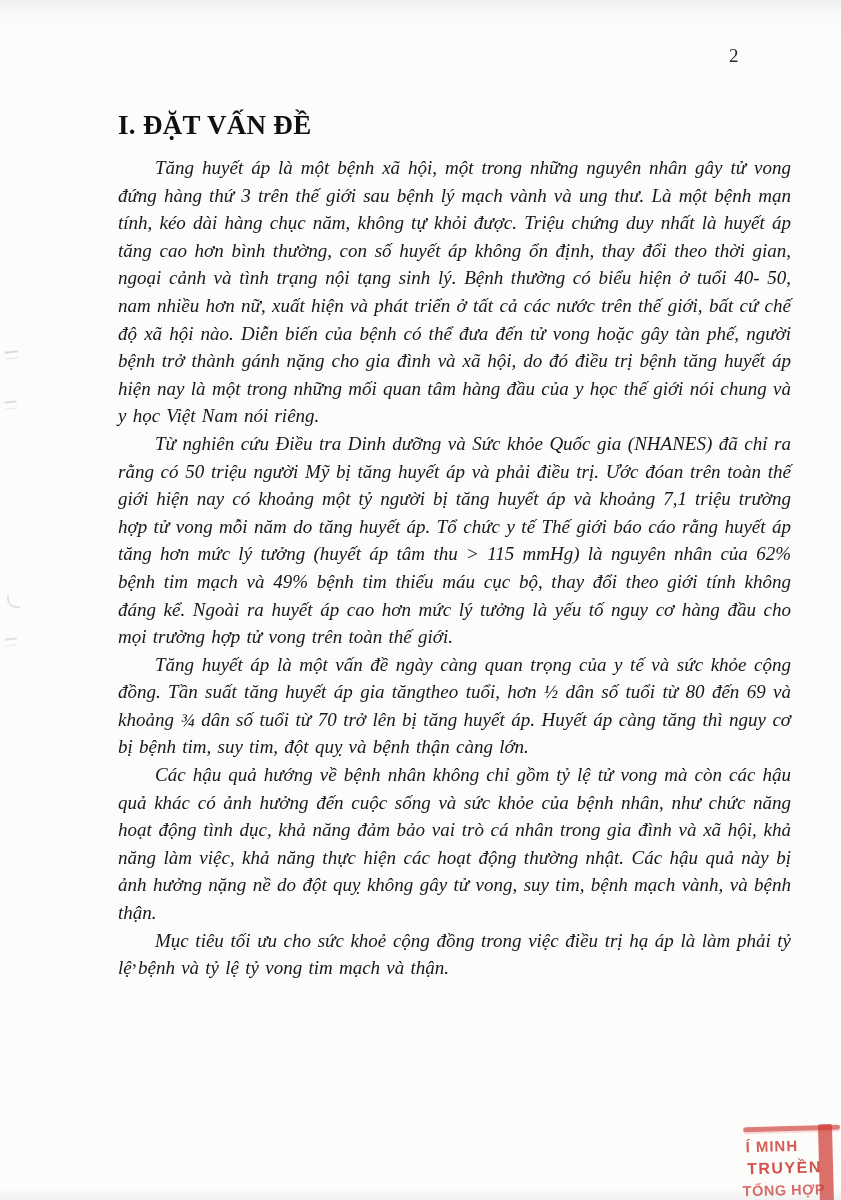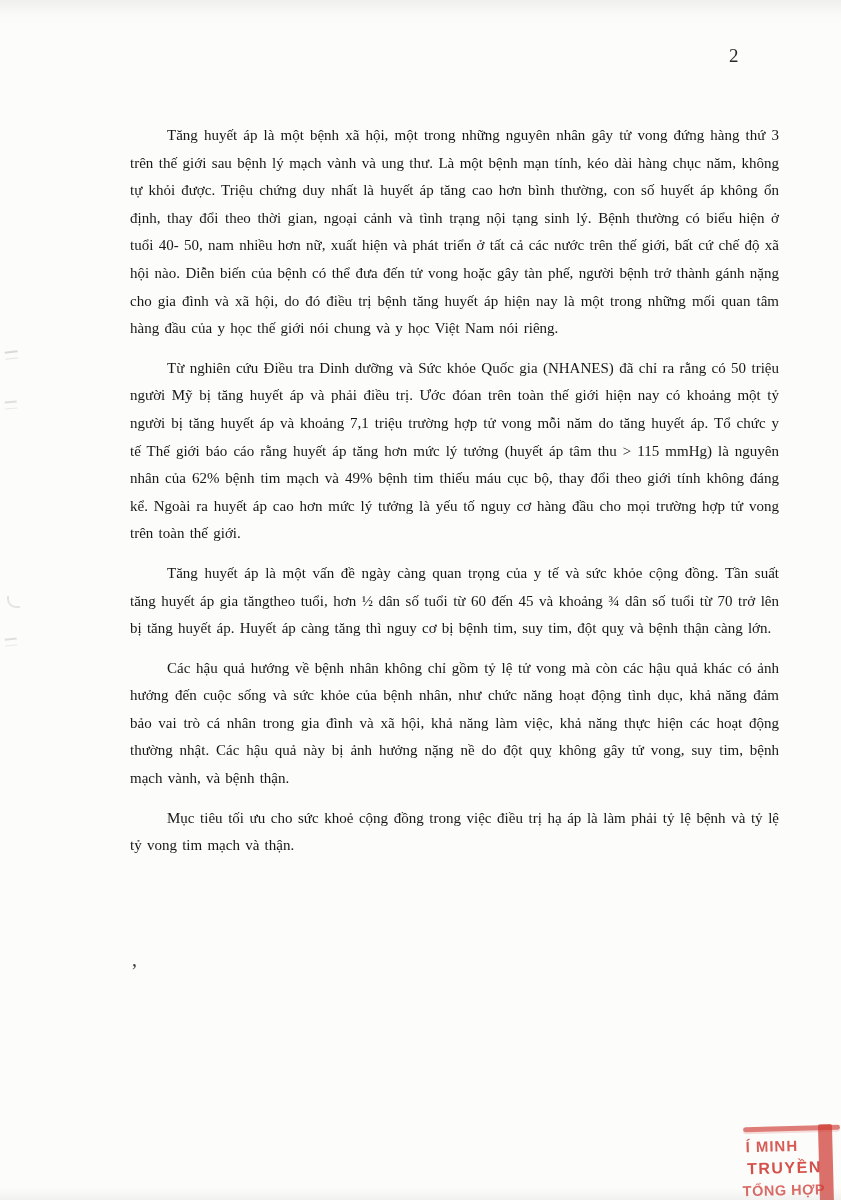--- a/index.html
+++ b/index.html
@@ -28,23 +28,23 @@
     font-size:19px; color:#2a2a2a;
   }
   .content {
     position:absolute; left:118px; top:110px; width:673px;
   }
   .heading {
     font-size:27px; font-weight:bold; margin:0 0 13px 0;
     letter-spacing:0.3px; color:#101010;
   }
   p.body {
-    margin:12px; font-size:15px; line-height:27.6px;
+    margin:0; font-size:19px; line-height:27.6px;
     text-align:justify; text-indent:37px;
-    word-spacing:1.5px; color:#171717;
+    word-spacing:1.5px; color:#171717;font-style:italic;
   }
   
   .scan-mark { position:absolute; pointer-events:none; }
   .scan-mark.m1 { left:5px;  top:351px; width:13px; height:5px; border-top:2px solid #bdbdbd; border-bottom:1px solid #d2d2d2; transform:rotate(-7deg); opacity:.55; }
   .scan-mark.m2 { left:5px;  top:401px; width:12px; height:5px; border-top:2px solid #c2c2c2; border-bottom:1px solid #d6d6d6; transform:rotate(-5deg); opacity:.5; }
   .scan-mark.m3 { left:7px;  top:596px; width:11px; height:10px; border-left:2px solid #c6c6c6; border-bottom:2px solid #c9c9c9; border-radius:0 0 0 9px; opacity:.45; }
   .scan-mark.m4 { left:5px;  top:638px; width:12px; height:5px; border-top:2px solid #c3c3c3; border-bottom:1px solid #d8d8d8; transform:rotate(-6deg); opacity:.5; }
   .stray-quote {
     position:absolute; left:131px; top:961px;
     font-size:20px; color:#3c3c3c; line-height:1;
@@ -72,23 +72,24 @@
 </head>
 <body>
 
 <div class="page">
 
   <div class="scan-band-top"></div>
 
   <div class="page-number">2</div>
 
   <div class="content">
+    <h1 class="heading">I. ĐẶT VẤN ĐỀ</h1>
     <p class="body">Tăng huyết áp là một bệnh xã hội, một trong những nguyên nhân gây tử vong đứng hàng thứ 3 trên thế giới sau bệnh lý mạch vành và ung thư. Là một bệnh mạn tính, kéo dài hàng chục năm, không tự khỏi được. Triệu chứng duy nhất là huyết áp tăng cao hơn bình thường, con số huyết áp không ổn định, thay đổi theo thời gian, ngoại cảnh và tình trạng nội tạng sinh lý. Bệnh thường có biểu hiện ở tuổi 40- 50, nam nhiều hơn nữ, xuất hiện và phát triển ở tất cả các nước trên thế giới, bất cứ chế độ xã hội nào. Diễn biến của bệnh có thể đưa đến tử vong hoặc gây tàn phế, người bệnh trở thành gánh nặng cho gia đình và xã hội, do đó điều trị bệnh tăng huyết áp hiện nay là một trong những mối quan tâm hàng đầu của y học thế giới  nói chung và y học Việt Nam nói riêng.</p>
     <p class="body">Từ nghiên cứu Điều tra Dinh dưỡng và Sức khỏe Quốc gia (NHANES) đã chỉ ra rằng có 50 triệu người Mỹ bị tăng huyết áp và phải điều trị. Ước đóan trên toàn thế giới hiện nay có khoảng một tỷ người bị tăng huyết áp và khoảng 7,1 triệu trường hợp tử vong mỗi năm do tăng huyết áp. Tổ chức y tế Thế giới báo cáo rằng huyết áp tăng hơn mức lý tưởng (huyết áp tâm thu &gt; 115 mmHg) là nguyên nhân của 62% bệnh tim mạch và 49% bệnh tim thiếu máu cục bộ, thay đổi theo giới tính không đáng kể. Ngoài ra huyết áp cao hơn mức lý tưởng là yếu tố nguy cơ hàng đầu cho mọi trường hợp tử vong trên toàn thế giới.</p>
-    <p class="body">Tăng huyết áp là một vấn đề ngày càng quan trọng của y tế và sức khỏe cộng đồng. Tần suất tăng huyết áp gia tăngtheo tuổi, hơn ½ dân số tuổi từ 60 đến 45 và khoảng ¾ dân số tuổi từ 70 trở lên bị tăng huyết áp. Huyết áp càng tăng thì nguy cơ bị bệnh tim, suy tim, đột quỵ và bệnh thận càng lớn.</p>
+    <p class="body">Tăng huyết áp là một vấn đề ngày càng quan trọng của y tế và sức khỏe cộng đồng. Tần suất tăng huyết áp gia tăngtheo tuổi, hơn ½ dân số tuổi từ 80 đến 69 và khoảng ¾ dân số tuổi từ 70 trở lên bị tăng huyết áp. Huyết áp càng tăng thì nguy cơ bị bệnh tim, suy tim, đột quỵ và bệnh thận càng lớn.</p>
     <p class="body">Các hậu quả hướng về bệnh nhân không chỉ gồm tỷ lệ tử vong mà còn các hậu quả khác có ảnh hưởng đến cuộc sống và sức khỏe của bệnh nhân, như chức năng hoạt động tình dục, khả năng đảm bảo vai trò cá nhân trong gia đình và xã hội, khả năng làm việc, khả năng thực hiện các hoạt động thường nhật. Các hậu quả này bị ảnh hưởng nặng nề do đột quỵ không gây tử vong, suy tim, bệnh mạch vành, và bệnh thận.</p>
     <p class="body">Mục tiêu tối ưu cho sức khoẻ cộng đồng trong việc điều trị hạ áp là làm phải tỷ lệ bệnh và tỷ lệ tỷ vong tim mạch và thận.</p>
   </div>
 
   <span class="stray-quote">’</span>
 
   <div class="scan-mark m1"></div>
   <div class="scan-mark m2"></div>
   <div class="scan-mark m3"></div>
   <div class="scan-mark m4"></div>

